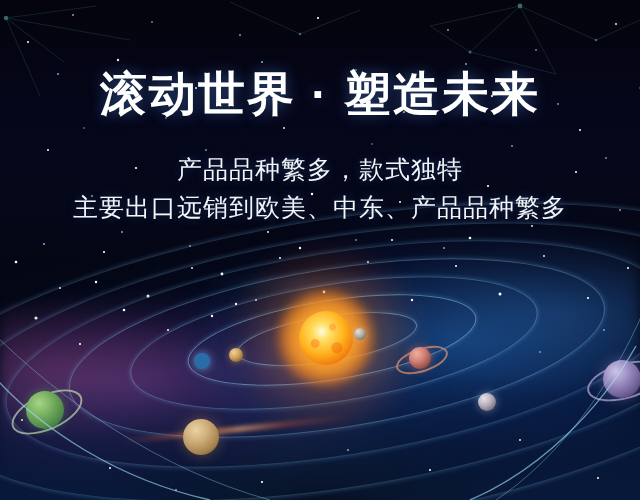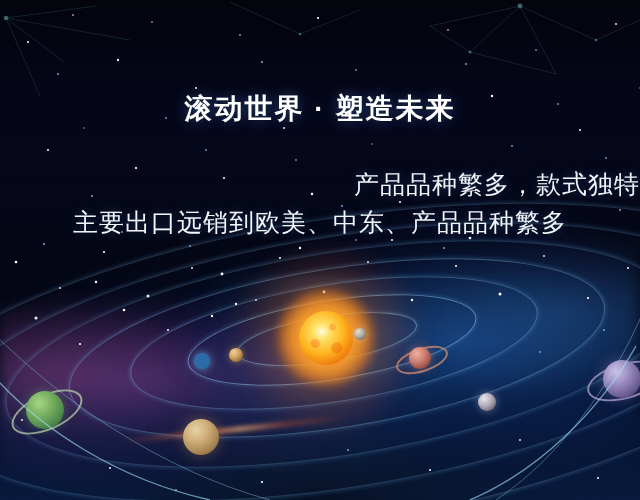--- a/index.html
+++ b/index.html
@@ -57,38 +57,38 @@
 
   
   .text-block {
     position: absolute;
     left: 0; right: 0;
     top: 70px;
     text-align: center;
     z-index: 40;
   }
   .hero-title {
-    font-size: 28px;
+    font-size: 47px;
     font-weight: bold;
     color: #ffffff;
     letter-spacing: 2px;
     line-height: 48px;
     text-shadow: 0 0 14px rgba(90,150,255,0.45), 0 1px 3px rgba(0,0,0,0.8);
-    margin: 15px;
+    margin: 0;
   }
   .hero-sub {
     font-size: 25px;
     font-weight: normal;
     color: #f2f5fb;
     letter-spacing: 1px;
     line-height: 38px;
     text-shadow: 0 0 10px rgba(70,120,220,0.4), 0 1px 3px rgba(0,0,0,0.85);
     margin: 0;
   }
-  .sub-1 { margin-top: 32px; text-align: right; }
+  .sub-1 { margin-top: 32px; }
 
   
   .sun-wrap { position: absolute; left: 326px; top: 338px; z-index: 25; }
   .sun-halo {
     position: absolute; left: -95px; top: -95px; width: 190px; height: 190px;
     border-radius: 50%;
     background: radial-gradient(circle, rgba(255,170,40,0.55) 0%, rgba(255,120,20,0.28) 32%, rgba(220,70,10,0.12) 55%, rgba(0,0,0,0) 75%);
     filter: blur(9px);
   }
   .sun-corona {

